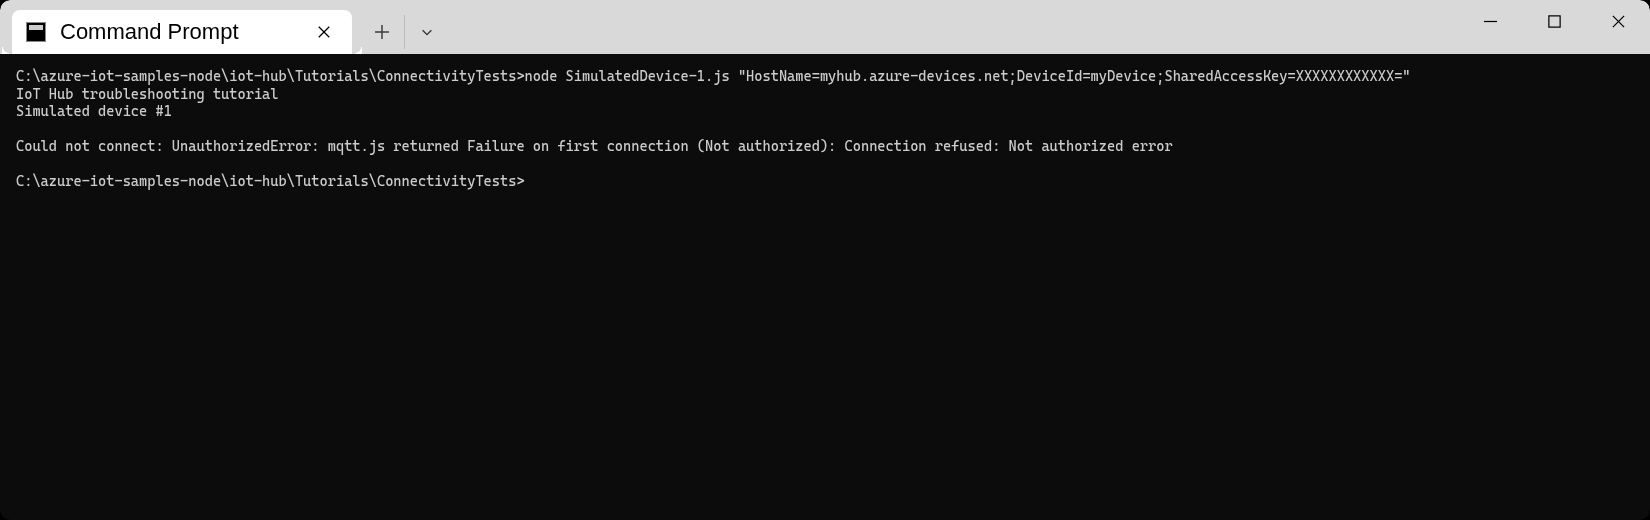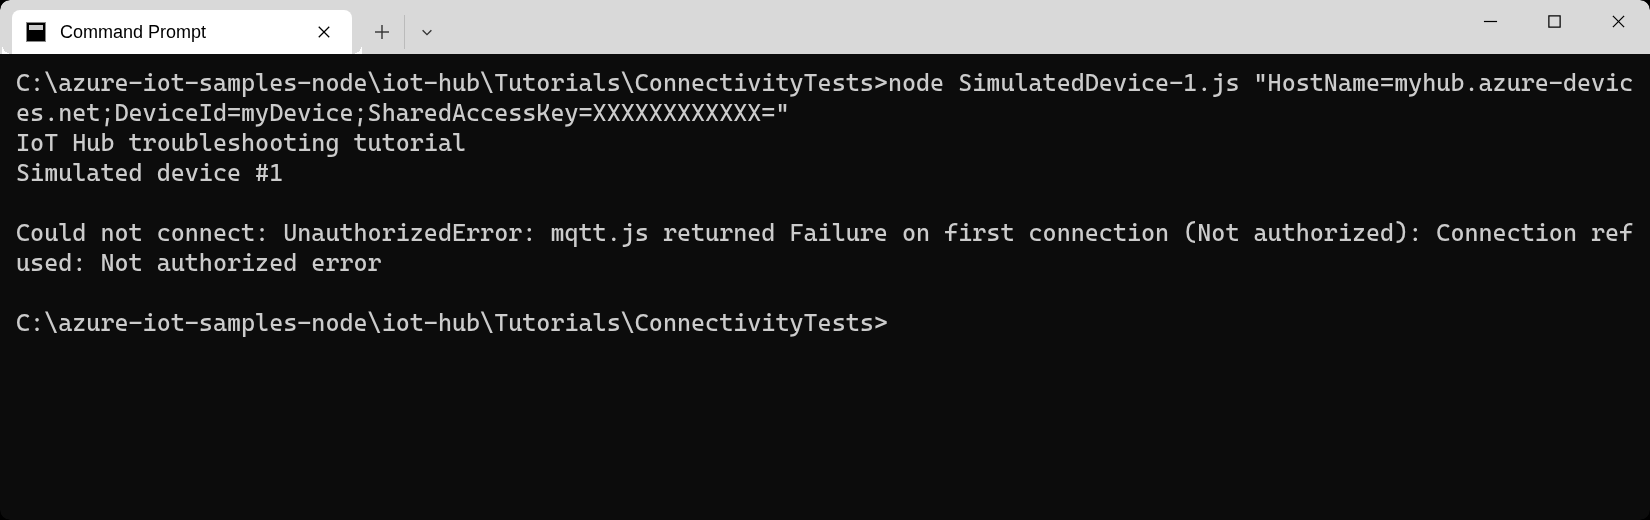--- a/index.html
+++ b/index.html
@@ -69,21 +69,21 @@
     .tab-icon::before {
       content: "";
       position: absolute;
       top: 2px;
       left: 2px;
       right: 2px;
       height: 5px;
       background: #ccc;
     }
     .tab-title {
-      font-size: 18px;
+      font-size: 22px;
       color: #000;
       flex: 1;
       white-space: nowrap;
     }
     .tab-close {
       width: 28px;
       height: 28px;
       display: flex;
       align-items: center;
       justify-content: center;
@@ -146,21 +146,21 @@
     }
     .terminal-area {
       background: #0c0c0c;
       height: calc(520px - 54px);
       padding: 14px 16px;
       border-bottom-left-radius: 10px;
       border-bottom-right-radius: 10px;
     }
     .terminal-content {
       font-family: "Cascadia Mono", "Consolas", monospace;
-      font-size: 24px;
+      font-size: 14px;
       line-height: 1.25;
       color: #cccccc;
       white-space: pre-wrap;
       word-break: break-all;
     }
   </style>
 </head>
 <body>
 
 <div class="title-bar">

